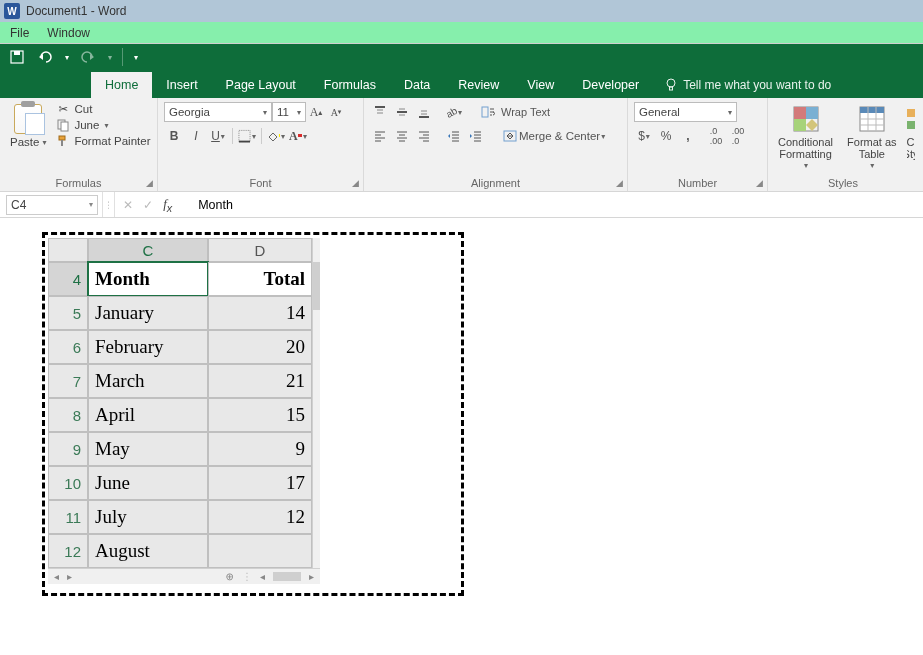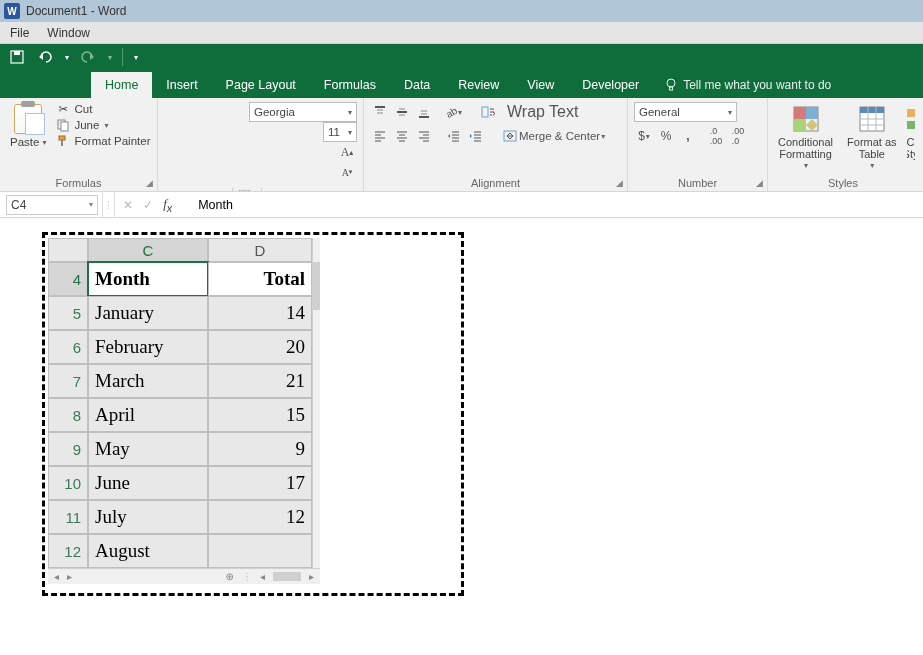--- a/index.html
+++ b/index.html
@@ -1,21 +1,21 @@
 <!DOCTYPE html>
 <html><head>
 <meta charset="utf-8">
 <style>
 * { box-sizing: border-box; margin: 0; padding: 0; font-family: "Segoe UI", Tahoma, sans-serif; }
 body { background: #fff; width: 923px; height: 655px; overflow: hidden; font-size: 12px; color: #444; }
 
 
 .titlebar { background: #b1c6d7; height: 22px; display: flex; align-items: center; padding: 0 4px; font-size: 12px; color: #333; }
 .titlebar .word-icon { width: 16px; height: 16px; background: #2b579a; display: inline-flex; align-items: center; justify-content: center; color: #fff; font-weight: bold; font-size: 10px; margin-right: 6px; border-radius: 2px; }
-.menubar { background: #e5e5e5; height: 22px; display: flex; align-items: center; gap: 18px; padding: 0 10px; border-bottom: 1px solid #d0d0d0; font-size: 12px; color: #333; }
+.menubar { background: #86efac; height: 22px; display: flex; align-items: center; gap: 18px; padding: 0 10px; border-bottom: 1px solid #d0d0d0; font-size: 12px; color: #333; }
 
 
 .qat { background: #0e6d3a; height: 26px; display: flex; align-items: center; padding: 0 8px; gap: 10px; color: #fff; }
 .qat .qa-btn { width: 18px; height: 18px; display: inline-flex; align-items: center; justify-content: center; font-size: 12px; }
 .qat .divider { width: 1px; height: 18px; background: rgba(255,255,255,0.3); }
 .tabstrip { background: #0e6d3a; height: 28px; display: flex; align-items: flex-end; padding-left: 91px; gap: 0; }
 .tabstrip .tab { padding: 6px 14px 6px 14px; color: #fff; font-size: 12.5px; }
 .tabstrip .tab.active { background: #f1f1f1; color: #0e6d3a; }
 .tabstrip .tell-me { margin-left: 12px; display: inline-flex; align-items: center; color: #e8f2ec; font-size: 12px; gap: 6px; padding-bottom: 6px; }
 
@@ -31,21 +31,21 @@
 .clip-big .paste-icon { width: 28px; height: 30px; background: linear-gradient(#fff,#f7f7f7); border: 1px solid #c9a95b; border-radius: 3px; position: relative; }
 .clip-big .paste-icon::before { content: ""; position: absolute; top: -4px; left: 6px; width: 14px; height: 6px; background: #9f9f9f; border-radius: 2px; }
 .clip-big .paste-icon::after { content: ""; position: absolute; top: 8px; left: 10px; width: 18px; height: 20px; background: #fff; border: 1px solid #aac3e0; }
 .clip-lbl { font-size: 11.5px; display: flex; align-items: center; gap: 2px; }
 .clip-list { display: flex; flex-direction: column; gap: 2px; font-size: 11.5px; color: #444; }
 .clip-list .row { display: flex; align-items: center; gap: 4px; }
 .ic { width: 14px; height: 14px; display: inline-flex; align-items: center; justify-content: center; }
 .caret { font-size: 8px; color: #666; margin-left: 1px; }
 
 
-.font-top { display: flex; align-items: flex-end; gap: 0; flex-direction: column; }
+.font-top { display: flex; align-items: flex-end; gap: 0; }
 .combo { background: #fff; border: 1px solid #bcbcbc; height: 20px; display: inline-flex; align-items: center; padding: 0 4px; font-size: 11.5px; }
 .combo .dd { margin-left: auto; font-size: 8px; color: #666; padding-left: 6px; }
 .font-name { width: 108px; }
 .font-size { width: 34px; }
 .sq { width: 20px; height: 20px; display: inline-flex; align-items: center; justify-content: center; border: 1px solid transparent; font-size: 12px; color: #555; }
 .font-bot { display: flex; align-items: center; gap: 2px; margin-top: 4px; }
 .color-sw { width: 10px; height: 3px; margin-top: -2px; }
 
 
 .btn-row { display: flex; align-items: center; gap: 2px; }
@@ -262,21 +262,21 @@
           </div>
         <div style="width:8px"></div>
         <div class="sq" style="width:auto;padding:0 4px">
           <span class="ic">
               <svg width="14" height="12">
                 <rect x="1" y="1" width="6" height="10" fill="none" stroke="#72a0cf"></rect>
                 <path d="M9 3 h4 M9 6 h4 M9 9 h2" stroke="#555"></path>
                 <path d="M12 9 c2 0 2 -3 0 -3" fill="none" stroke="#555"></path>
               </svg>
             </span>
-          <span style="font-size:16px;margin-left:12px">Wrap Text</span>
+          <span style="font-size:11px;margin-left:6px">Wrap Text</span>
         </div>
       </div>
       <div class="btn-row">
         <div class="sq">
             <svg width="14" height="14">
               <line x1="2" y1="3" x2="12" y2="3" stroke="#555"></line>
               <line x1="2" y1="6" x2="8" y2="6" stroke="#555"></line>
               <line x1="2" y1="9" x2="12" y2="9" stroke="#555"></line>
               <line x1="2" y1="12" x2="8" y2="12" stroke="#555"></line>
             </svg>

